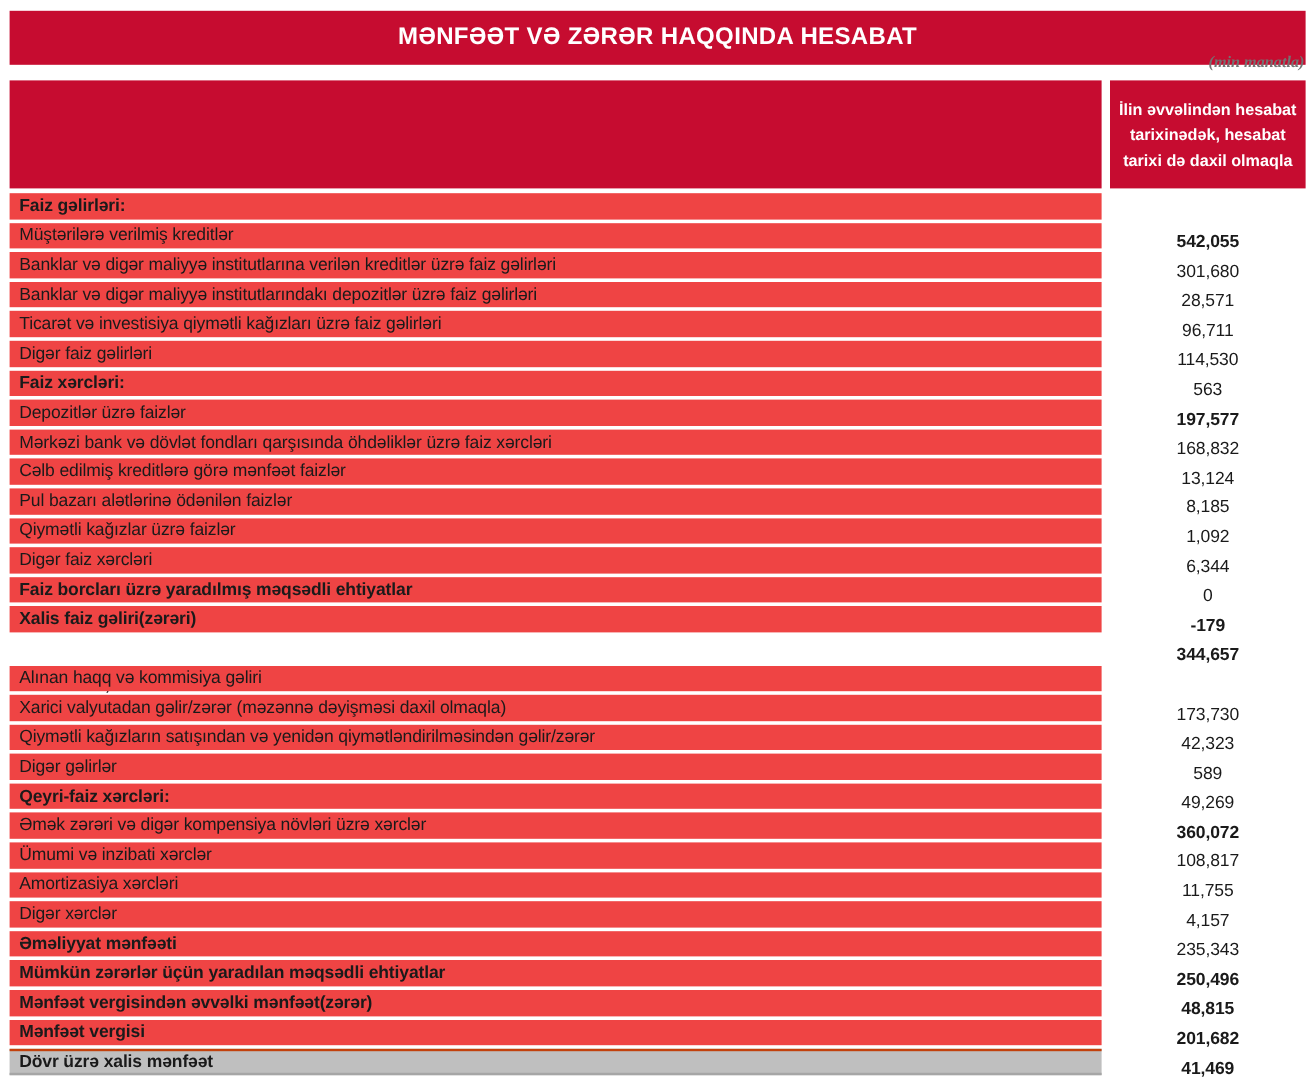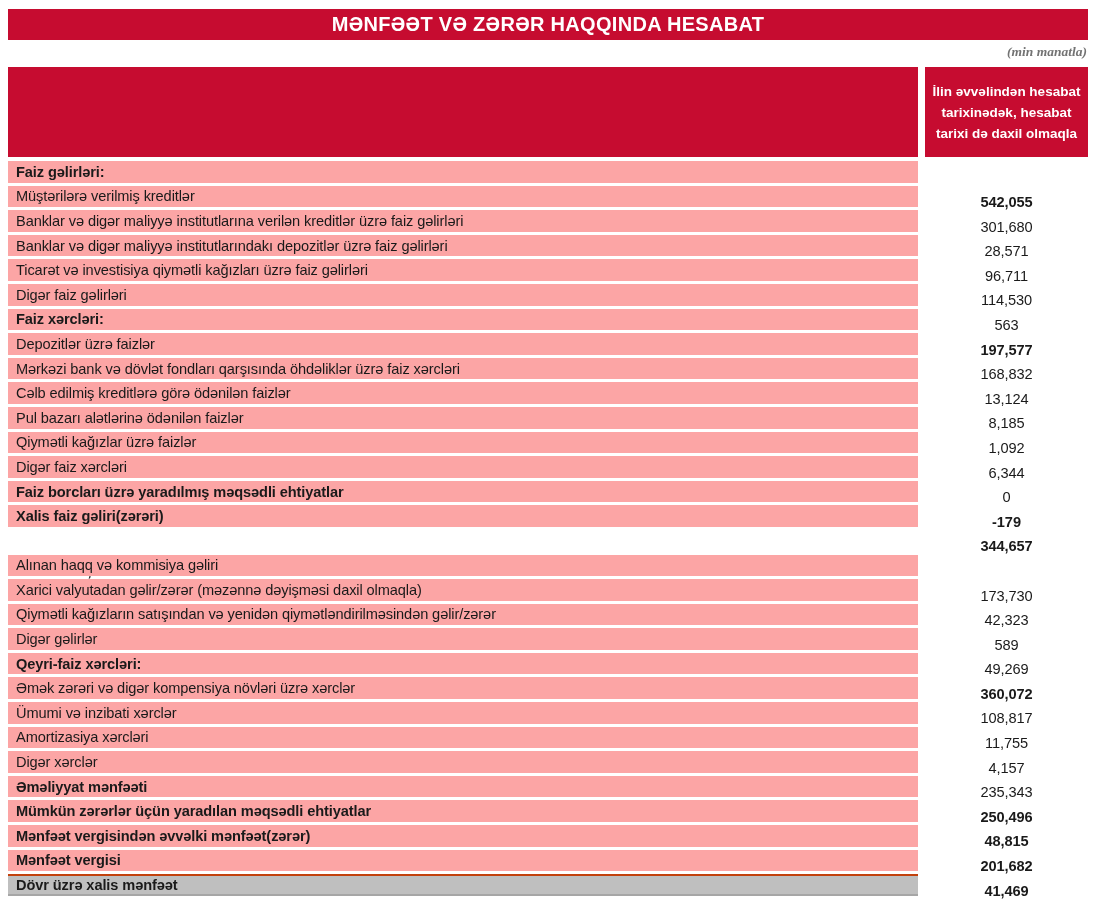--- a/index.html
+++ b/index.html
@@ -15,21 +15,21 @@
     color: #1a1a1a;
     overflow: hidden;
   }
   .page { position: absolute; inset: 0; }
 
   .title-bar {
     position: absolute;
     left: 8px;
     top: 9px;
     width: 1080px;
-    height: 31px;
+    height: 45px;
     background: #C60C30;
     display: flex;
     align-items: center;
     justify-content: center;
   }
   .title-text {
     color: #ffffff;
     font-weight: bold;
     font-size: 20px;
     letter-spacing: 0.3px;
@@ -66,21 +66,21 @@
     line-height: 21px;
     text-align: center;
     display: flex;
     align-items: center;
     justify-content: center;
     padding: 0 2px;
   }
 
   .data-row { height: 21.6px; }
   .data-row .cell {
-    background: #fca5a5;
+    background: #ef4444;
     display: flex;
     align-items: center;
     font-size: 14.6px;
     letter-spacing: -0.1px;
   }
   .data-row .cell.label { padding-left: 8px; }
   .data-row .cell.value { justify-content: center; margin-top: 41px; }
   .data-row.bold .cell { font-weight: bold; }
   .data-row.total .cell {
     font-weight: bold;
@@ -136,21 +136,21 @@
         </div>
         <div class="row data-row normal">
           <div class="cell label">Depozitlər üzrə faizlər</div>
           <div class="cell value">168,832</div>
         </div>
         <div class="row data-row normal">
           <div class="cell label">Mərkəzi bank və dövlət fondları qarşısında öhdəliklər üzrə faiz xərcləri</div>
           <div class="cell value">13,124</div>
         </div>
         <div class="row data-row normal">
-          <div class="cell label">Cəlb edilmiş kreditlərə görə ödənilən faizlər</div>
+          <div class="cell label">Cəlb edilmiş kreditlərə görə mənfəət faizlər</div>
           <div class="cell value">8,185</div>
         </div>
         <div class="row data-row normal">
           <div class="cell label">Pul bazarı alətlərinə ödənilən faizlər</div>
           <div class="cell value">1,092</div>
         </div>
         <div class="row data-row normal">
           <div class="cell label">Qiymətli kağızlar üzrə faizlər</div>
           <div class="cell value">6,344</div>
         </div>

